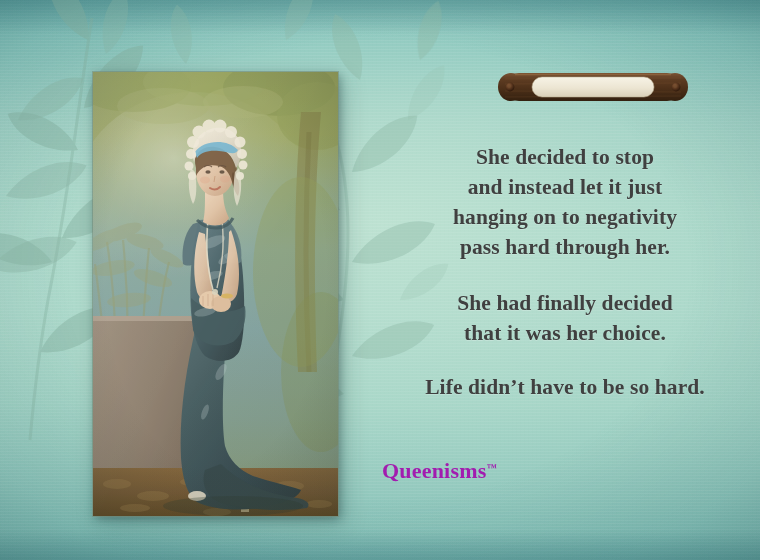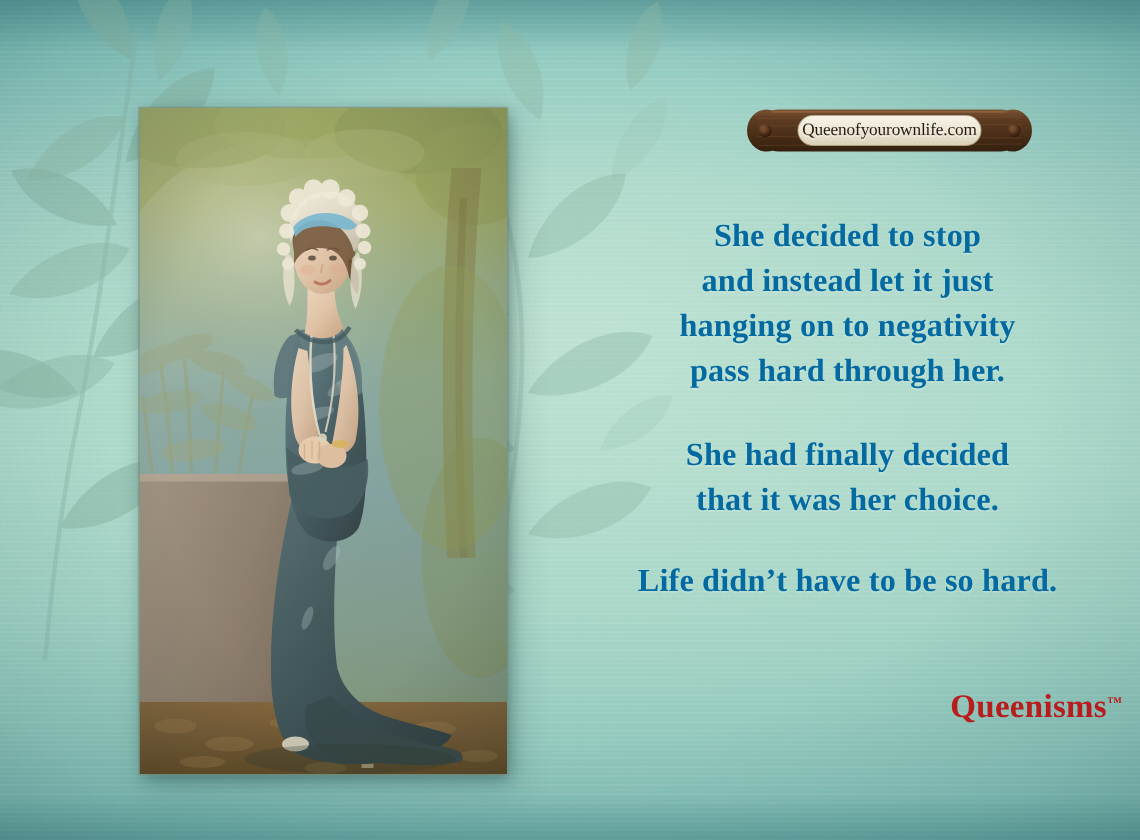--- a/index.html
+++ b/index.html
@@ -138,44 +138,44 @@
     white-space: nowrap;
   }
 
   
   .quote {
     position: absolute;
     left: 382px;
     top: 142px;
     width: 366px;
     text-align: center;
-    color: #0369a1;
+    color: #404040;
     font-family: "Liberation Serif", serif;
   }
   .quote p {
     margin: 0;
     font-size: 21.5px;
     line-height: 30px;
     font-weight: 700;
     letter-spacing: 0.1px;
     text-shadow: 0 1px 1px rgba(255,255,255,0.22);
   }
   .quote .para-gap { height: 26px; }
   .quote .para-gap-sm { height: 24px; }
 
   .brand {
     position: absolute;
     left: 382px;
     top: 458px;
     width: 366px;
-    text-align: right;
+    text-align: left;
     font-family: "Liberation Serif", serif;
     font-size: 22px;
     font-weight: 700;
-    color: #b91c1c;
+    color: #a21caf;
     letter-spacing: 0.2px;
   }
   .brand .tm {
     font-size: 10px;
     vertical-align: 7px;
     font-weight: 700;
     letter-spacing: 0;
   }
 </style>
 </head>
@@ -537,21 +537,20 @@
       <path d="M18,3.5 L174,3.5" stroke="#a87a4c" stroke-width="1.4" opacity="0.45"></path>
 
       <circle cx="13" cy="16" r="4.4" fill="url(#screwG)"></circle>
       <circle cx="12.2" cy="15.2" r="1.5" fill="#6e4a2c" opacity="0.7"></circle>
       <circle cx="179" cy="16" r="4.4" fill="url(#screwG)"></circle>
       <circle cx="178.2" cy="15.2" r="1.5" fill="#6e4a2c" opacity="0.7"></circle>
 
       <rect x="35" y="6" width="122" height="20" rx="10" ry="10" fill="url(#labelG)"></rect>
       <rect x="35" y="6" width="122" height="20" rx="10" ry="10" fill="none" stroke="#b9ad90" stroke-width="0.8" opacity="0.7"></rect>
     </svg>
-    <div class="plaque-text">Queenofyourownlife.com</div>
   </div>
 
   <div class="quote">
     <p>She decided to stop</p>
     <p>and instead let it just</p>
     <p>hanging on to negativity</p>
     <p>pass hard through her.</p>
 
     <div class="para-gap"></div>
 

